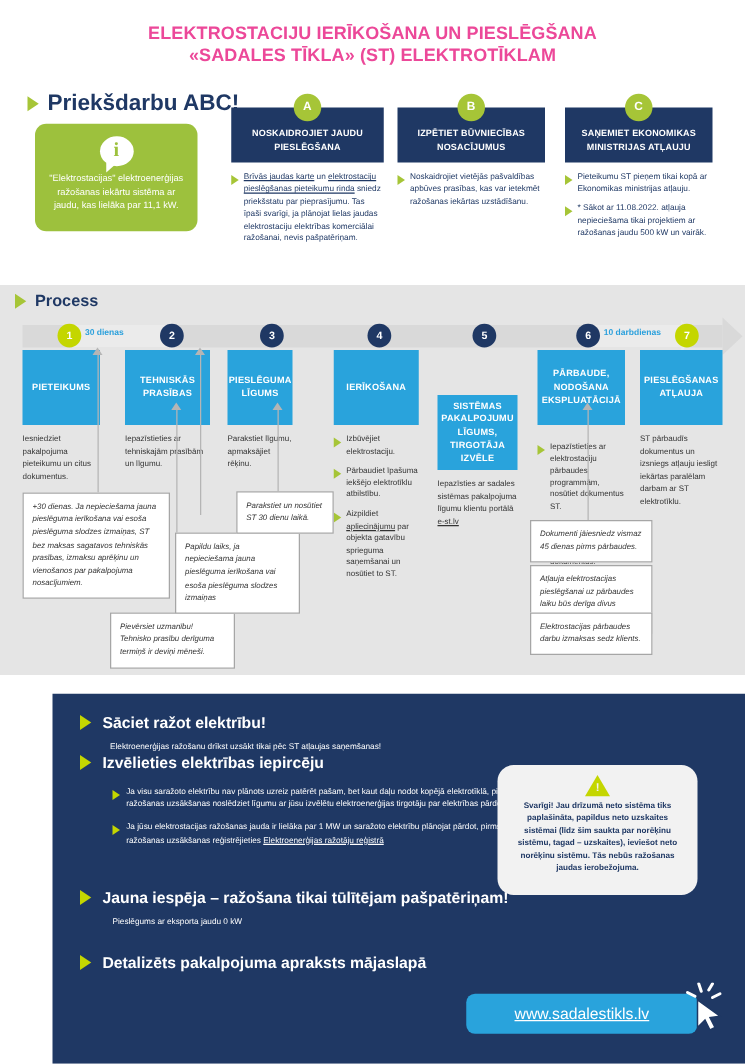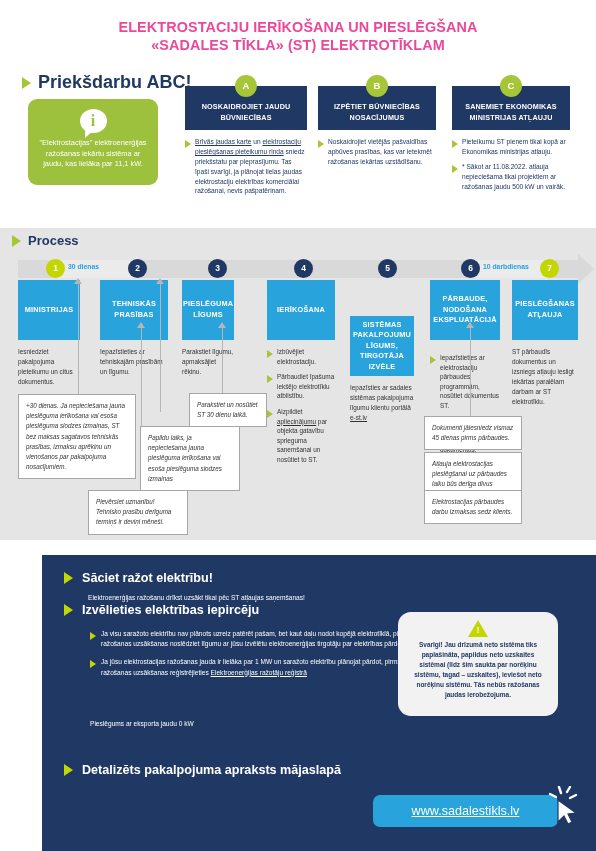--- a/index.html
+++ b/index.html
@@ -167,21 +167,21 @@
     <div class="infocard">
       <div class="bubble">
         <span>i</span>
       </div>
       <div class="txt">"Elektrostacijas" elektroenerģijas ražošanas iekārtu sistēma ar jaudu, kas lielāka par 11,1 kW.</div>
     </div>
 
     <div class="abccol c1">
       <div class="abcbox">
         <div class="badge">A</div>
-        <span>NOSKAIDROJIET JAUDU BŪVNIECĪBAS</span>
+        <span>NOSKAIDROJIET JAUDU PIESLĒGŠANA</span>
       </div>
       <div class="blist">
         <div class="bl">
           <span class="tri sm"></span>
           <span class="bt"><span class="lk">Brīvās jaudas karte</span> un <span class="lk">elektrostaciju pieslēgšanas pieteikumu rinda</span> sniedz priekšstatu par pieprasījumu. Tas īpaši svarīgi, ja plānojat lielas jaudas elektrostaciju elektrības komerciālai ražošanai, nevis pašpatēriņam.</span>
         </div>
       </div>
     </div>
 
     <div class="abccol c2">
@@ -244,21 +244,21 @@
     <div class="vup" style="left:137px;top:94px;"></div>
     <div class="vline" style="left:160px;top:56px;height:128px;"></div>
     <div class="vup" style="left:156px;top:50px;"></div>
     <div class="vline" style="left:222px;top:100px;height:72px;"></div>
     <div class="vup" style="left:218px;top:94px;"></div>
     <div class="vline" style="left:470px;top:100px;height:88px;"></div>
     <div class="vup" style="left:466px;top:94px;"></div>
 
     <div class="stepcol" style="left:18px;width:62px;">
       <div class="stepbox" style="height:60px;">
-        <span>MINISTRIJAS</span>
+        <span>PIETEIKUMS</span>
       </div>
       <div class="stepbody">
         <div class="plaintxt">Iesniedziet pakalpojuma pieteikumu un citus dokumentus.</div>
       </div>
     </div>
 
     <div class="stepcol" style="left:100px;width:68px;">
       <div class="stepbox" style="height:60px;">
         <span>TEHNISKĀS PRASĪBAS</span>
       </div>
@@ -374,20 +374,24 @@
           <span class="bt">Ja visu saražoto elektrību nav plānots uzreiz patērēt pašam, bet kaut daļu nodot kopējā elektrotīklā, pirms ražošanas uzsākšanas noslēdziet līgumu ar jūsu izvēlētu elektroenerģijas tirgotāju par elektrības pārdošanu.</span>
         </div>
         <div class="bbl">
           <span class="tri sm wh"></span>
           <span class="bt">Ja jūsu elektrostacijas ražošanas jauda ir lielāka par 1 MW un saražoto elektrību plānojat pārdot, pirms ražošanas uzsākšanas reģistrējieties <span class="lk">Elektroenerģijas ražotāju reģistrā</span></span>
         </div>
       </div>
     </div>
 
     <div style="position:absolute;left:22px;top:156px;">
+      <div class="bh">
+        <span class="tri wh"></span>
+        <span class="t">Jauna iespēja – ražošana tikai tūlītējam pašpatēriņam!</span>
+      </div>
       <div class="bsub" style="margin:8px 0 0 26px;width:300px;">Pieslēgums ar eksporta jaudu 0 kW</div>
     </div>
 
     <div style="position:absolute;left:22px;top:208px;">
       <div class="bh">
         <span class="tri wh"></span>
         <span class="t">Detalizēts pakalpojuma apraksts mājaslapā</span>
       </div>
     </div>
   </div>

